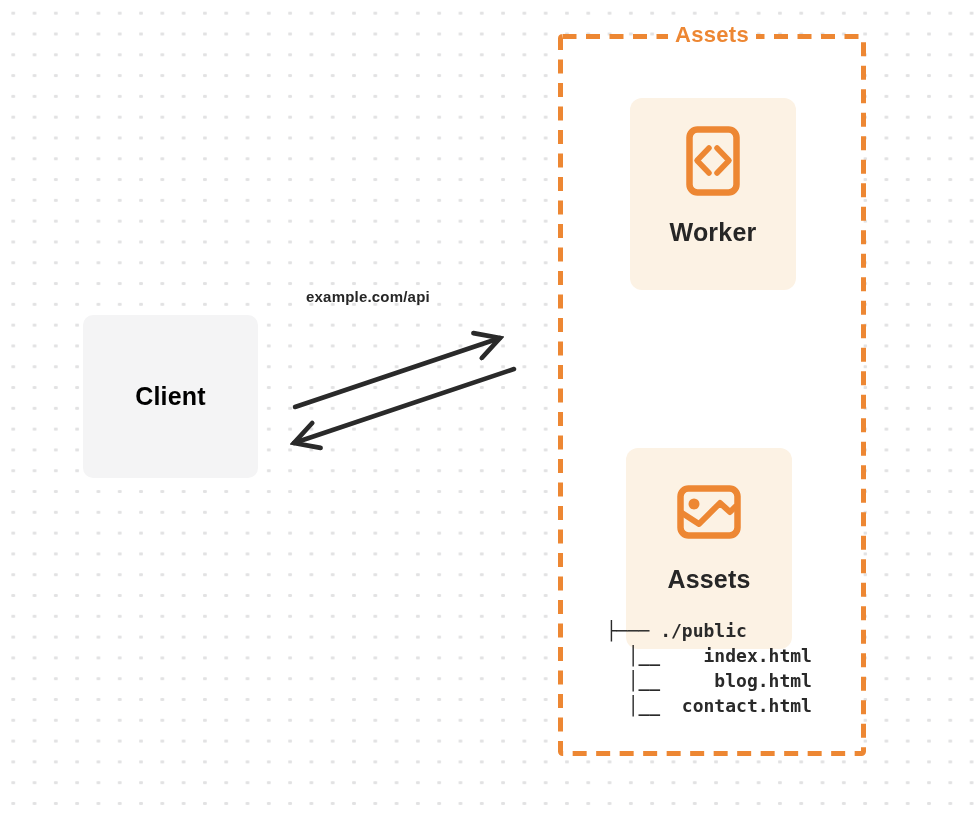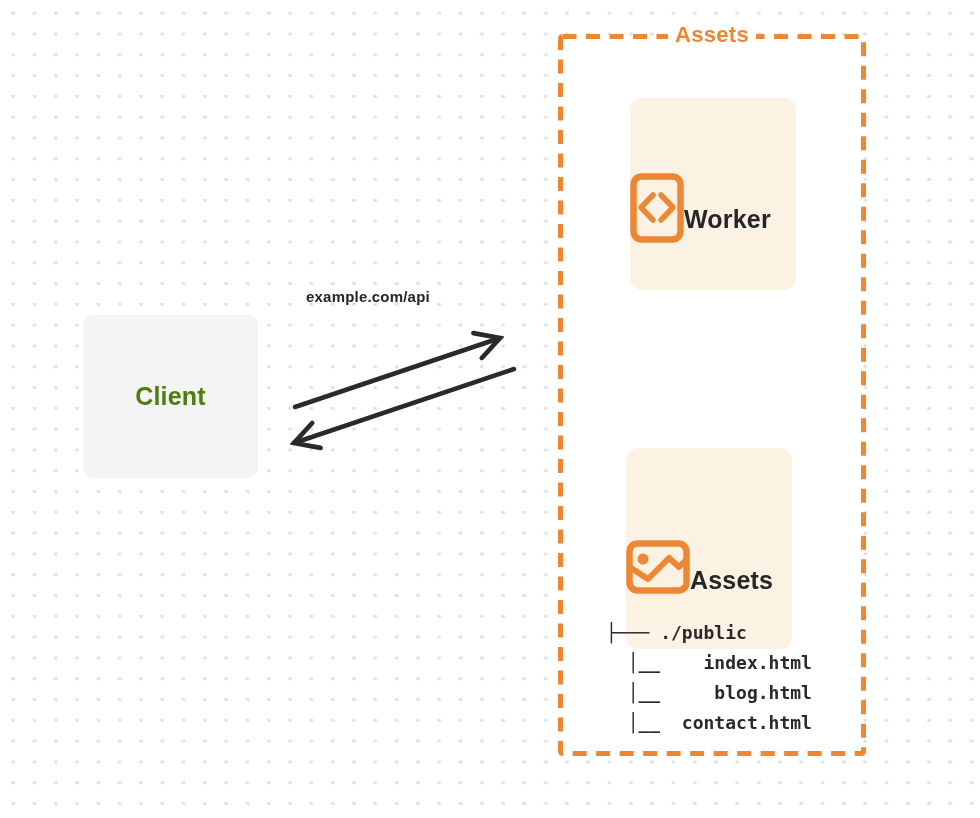--- a/index.html
+++ b/index.html
@@ -9,52 +9,52 @@
     background-image:radial-gradient(circle,#e2e2e3 1.7px,rgba(226,226,227,0) 1.9px);
     background-size:21.3px 20.8px;background-position:2.6px 2.8px;
     font-family:"Liberation Sans",sans-serif;color:#262626;
   }
   
   .client{
     position:absolute;left:83px;top:315px;width:175px;height:163px;
     background:#f4f4f5;border-radius:10px;
     display:flex;align-items:center;justify-content:center;
   }
-  .client-label{font-size:25px;font-weight:700;color:#4d7c0f;letter-spacing:.2px;}
+  .client-label{font-size:25px;font-weight:700;color:#000000;letter-spacing:.2px;}
   
   .req-label{
     position:absolute;left:306px;top:288px;
     font-size:15px;font-weight:700;color:#262626;letter-spacing:.2px;
   }
   
   .arrows{position:absolute;left:278px;top:325px;}
   
   .project{position:absolute;left:558px;top:34px;width:308px;height:722px;}
   .project > .dash-border{position:absolute;left:0;top:0;}
   .project-title{
     position:absolute;top:-12px;left:50%;transform:translateX(-50%);
     background:#ffffff;padding:0 7px;
     font-size:22px;font-weight:700;color:#ed8733;letter-spacing:.3px;white-space:nowrap;
   }
   
   .card{
     position:absolute;width:166px;height:164px;background:#fcf2e4;border-radius:12px;
-    display:flex;flex-direction:row;align-items:center;
+    display:flex;flex-direction:column;align-items:center;
   }
   .card.worker{left:72px;top:64px;padding-top:28px;}
   .card.assets{left:68px;top:414px;padding-top:37px;}
   .card .icon{flex:none;}
   .card-label{font-size:25px;font-weight:700;color:#262626;letter-spacing:.2px;}
   .card.worker .card-label{margin-top:22px;}
   .card.assets .card-label{margin-top:26px;}
   
   .tree{
     position:absolute;left:48px;top:584px;margin:0;
     font-family:"DejaVu Sans Mono",monospace;
-    font-size:18px;line-height:30px;font-weight:700;color:#2a2a2a;
+    font-size:18px;line-height:25px;font-weight:700;color:#2a2a2a;
     white-space:pre;
   }
 </style>
 </head>
 <body>
 
 <div class="stage">
 
   <div class="client">
     <span class="client-label">Client</span>

